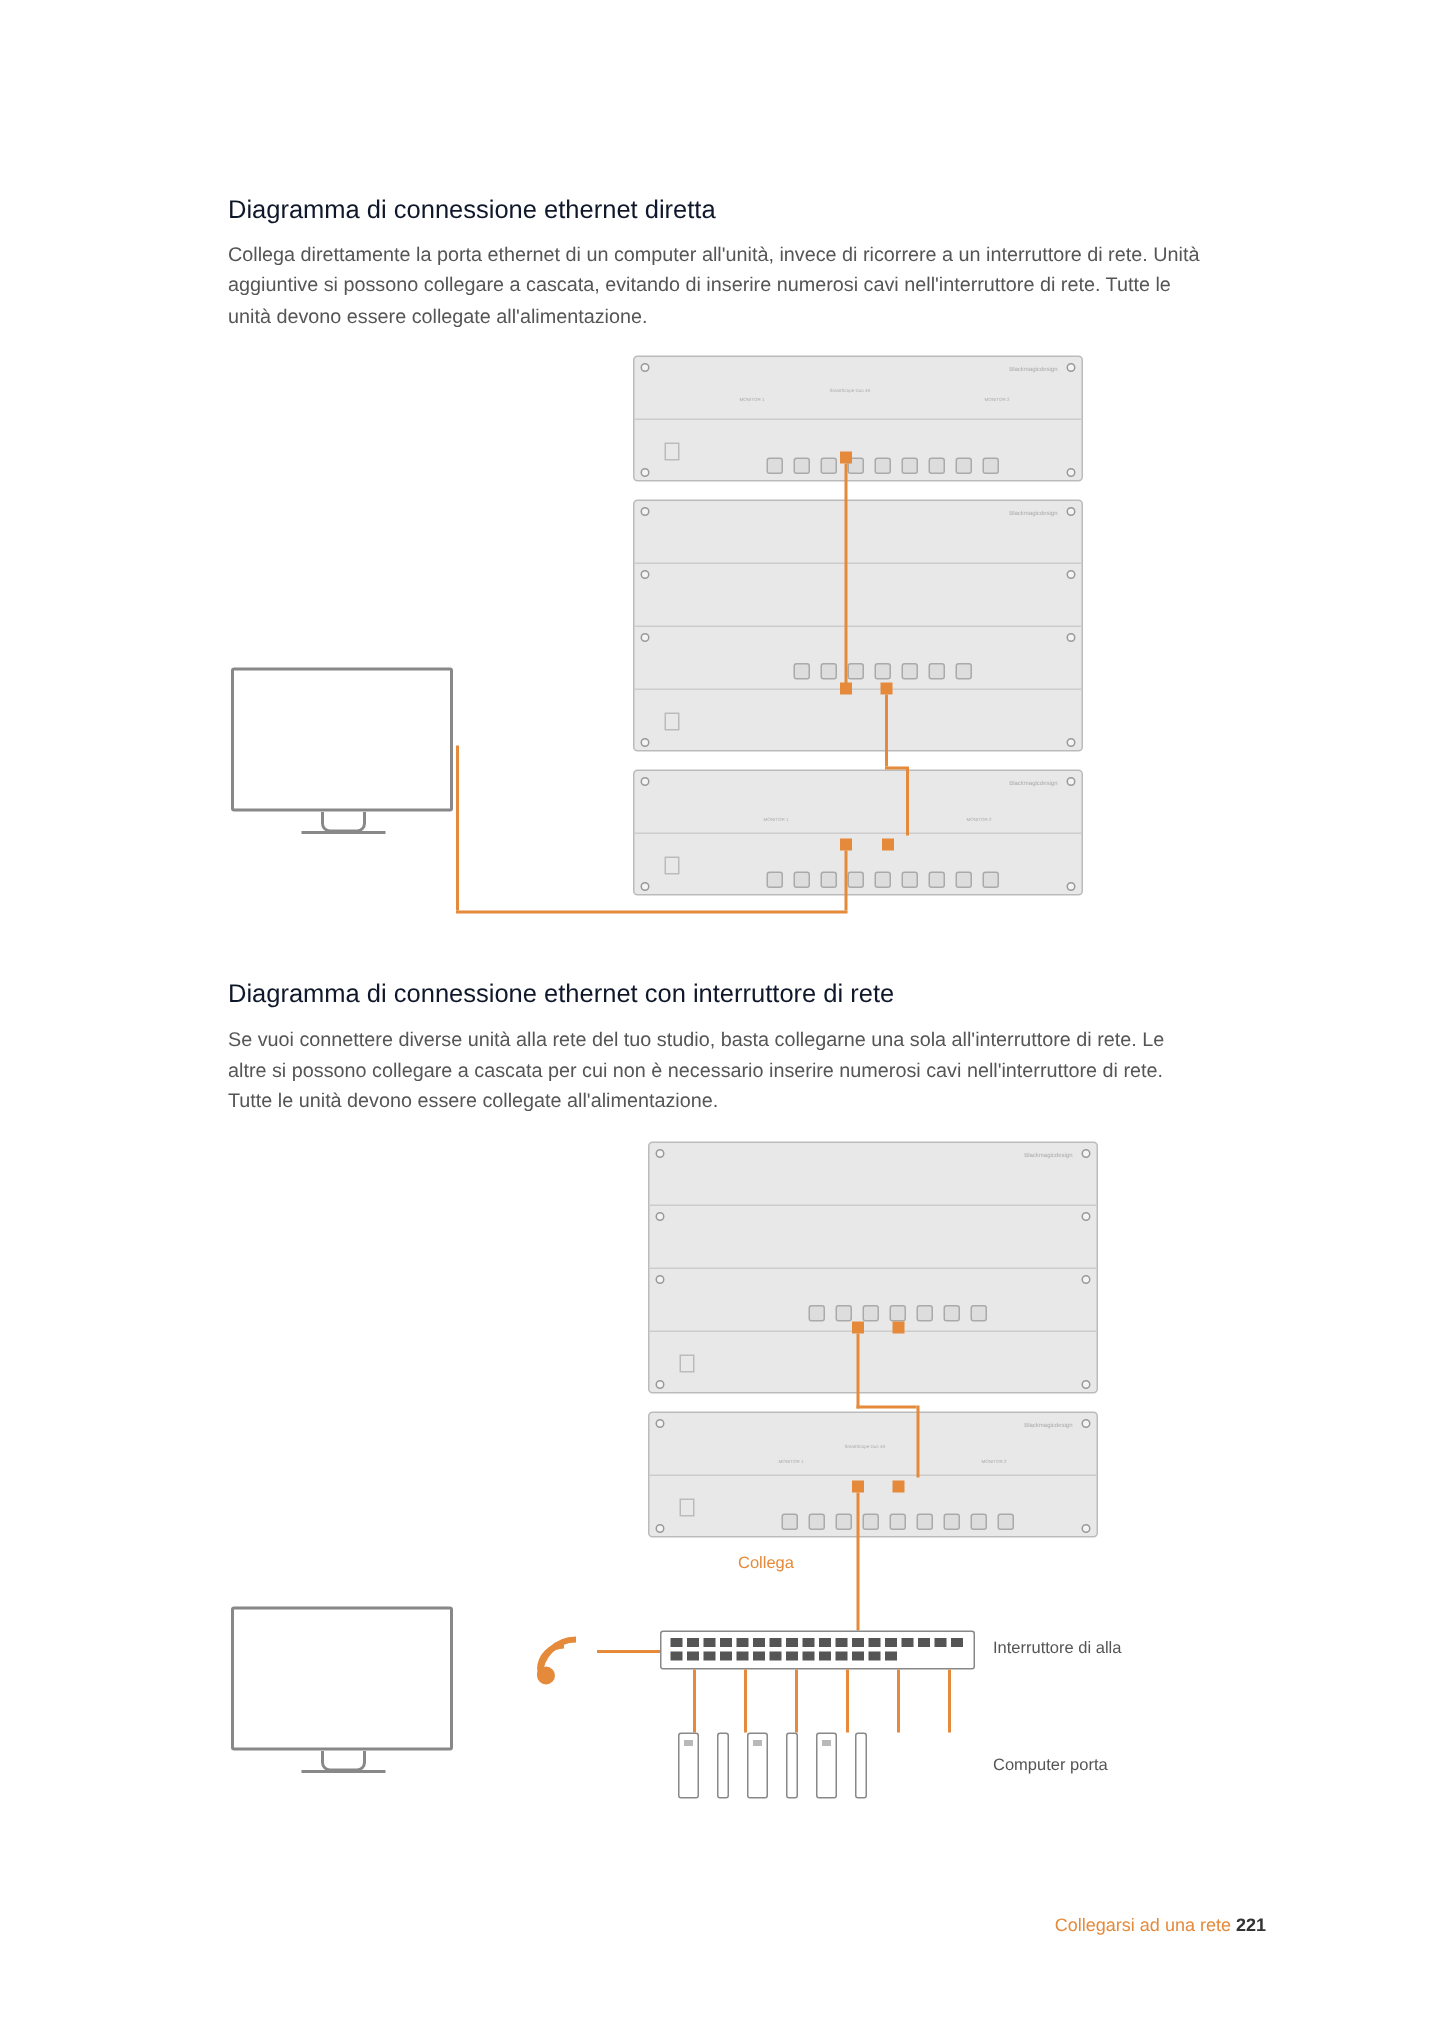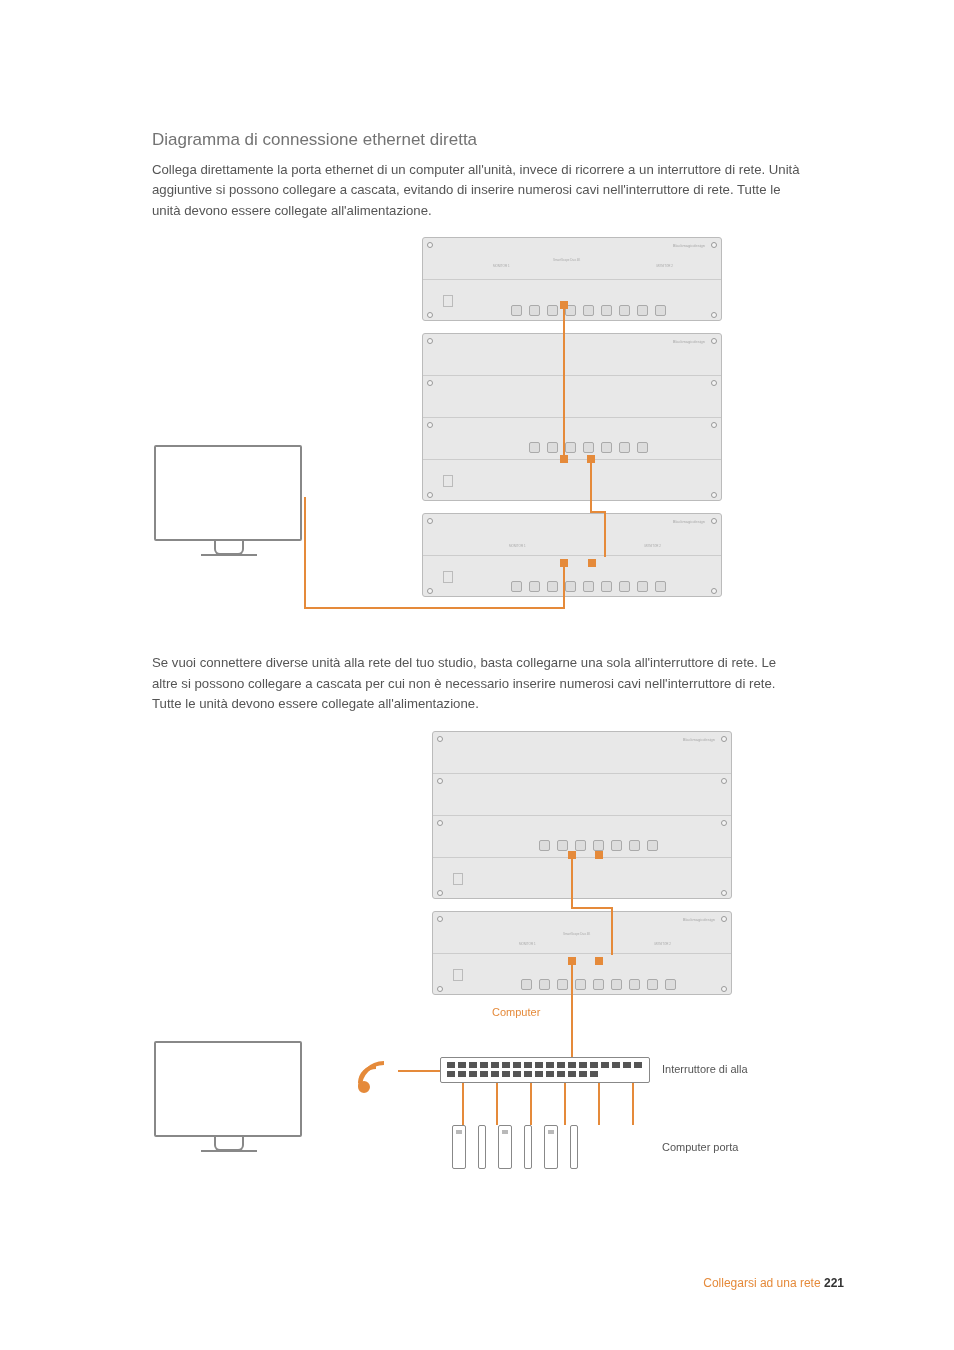--- a/index.html
+++ b/index.html
@@ -9,21 +9,21 @@
     background: #fff;
     font-family: "Helvetica Neue", Helvetica, Arial, sans-serif;
     color: #333;
     position: relative;
     padding: 130px 150px 60px 152px;
   }
   .section { margin-bottom: 28px; }
   h2 {
     font-size: 17px;
     font-weight: 500;
-    color: #737373;
+    color: #0f172a;
     margin-bottom: 10px;
   }
   p.body {
     font-size: 13.2px;
     line-height: 1.55;
     color: #555;
     margin-bottom: 16px;
   }
   .diagram-box {
     position: relative;
@@ -287,20 +287,21 @@
     <div class="plug" style="left:408px; top:322px;"></div>
 
     <div class="cable v" style="left:411px; top:330px; height:40px;"></div>
     <div class="cable h" style="left:152px; top:370px; width:261px;"></div>
     <div class="cable v" style="left:152px; top:260px; height:110px;"></div>
 
   </div>
 </div>
 
 <div class="section">
+  <h2>Diagramma di connessione ethernet con interruttore di rete</h2>
   <p class="body">Se vuoi connettere diverse unità alla rete del tuo studio, basta collegarne una sola all'interruttore di rete. Le altre si possono collegare a cascata per cui non è necessario inserire numerosi cavi nell'interruttore di rete. Tutte le unità devono essere collegate all'alimentazione.</p>
 
   <div class="diagram-box2">
 
     <div class="monitor" style="top:310px;">
       <div class="screen"></div>
       <div class="stand"></div>
       <div class="base"></div>
     </div>
 
@@ -373,21 +374,21 @@
     <div class="plug" style="left:416px; top:120px;"></div>
     <div class="cable v" style="left:419px; top:128px; height:50px;"></div>
     <div class="cable h" style="left:419px; top:176px; width:40px;"></div>
     <div class="cable v" style="left:459px; top:176px; height:48px;"></div>
     <div class="plug" style="left:443px; top:120px;"></div>
     <div class="plug" style="left:416px; top:226px;"></div>
     <div class="plug" style="left:443px; top:226px;"></div>
 
     <div class="cable v" style="left:419px; top:234px; height:92px;"></div>
 
-    <div class="lbl orange" style="left:340px; top:275px;">Computer</div>
+    <div class="lbl orange" style="left:340px; top:275px;">Collega</div>
 
     <div class="switch" style="left:288px; top:326px;">
       <div class="ports">
         <span class="sp"></span>
           <span class="sp"></span>
           <span class="sp"></span>
           <span class="sp"></span>
           <span class="sp"></span>
           <span class="sp"></span>
           <span class="sp"></span>

